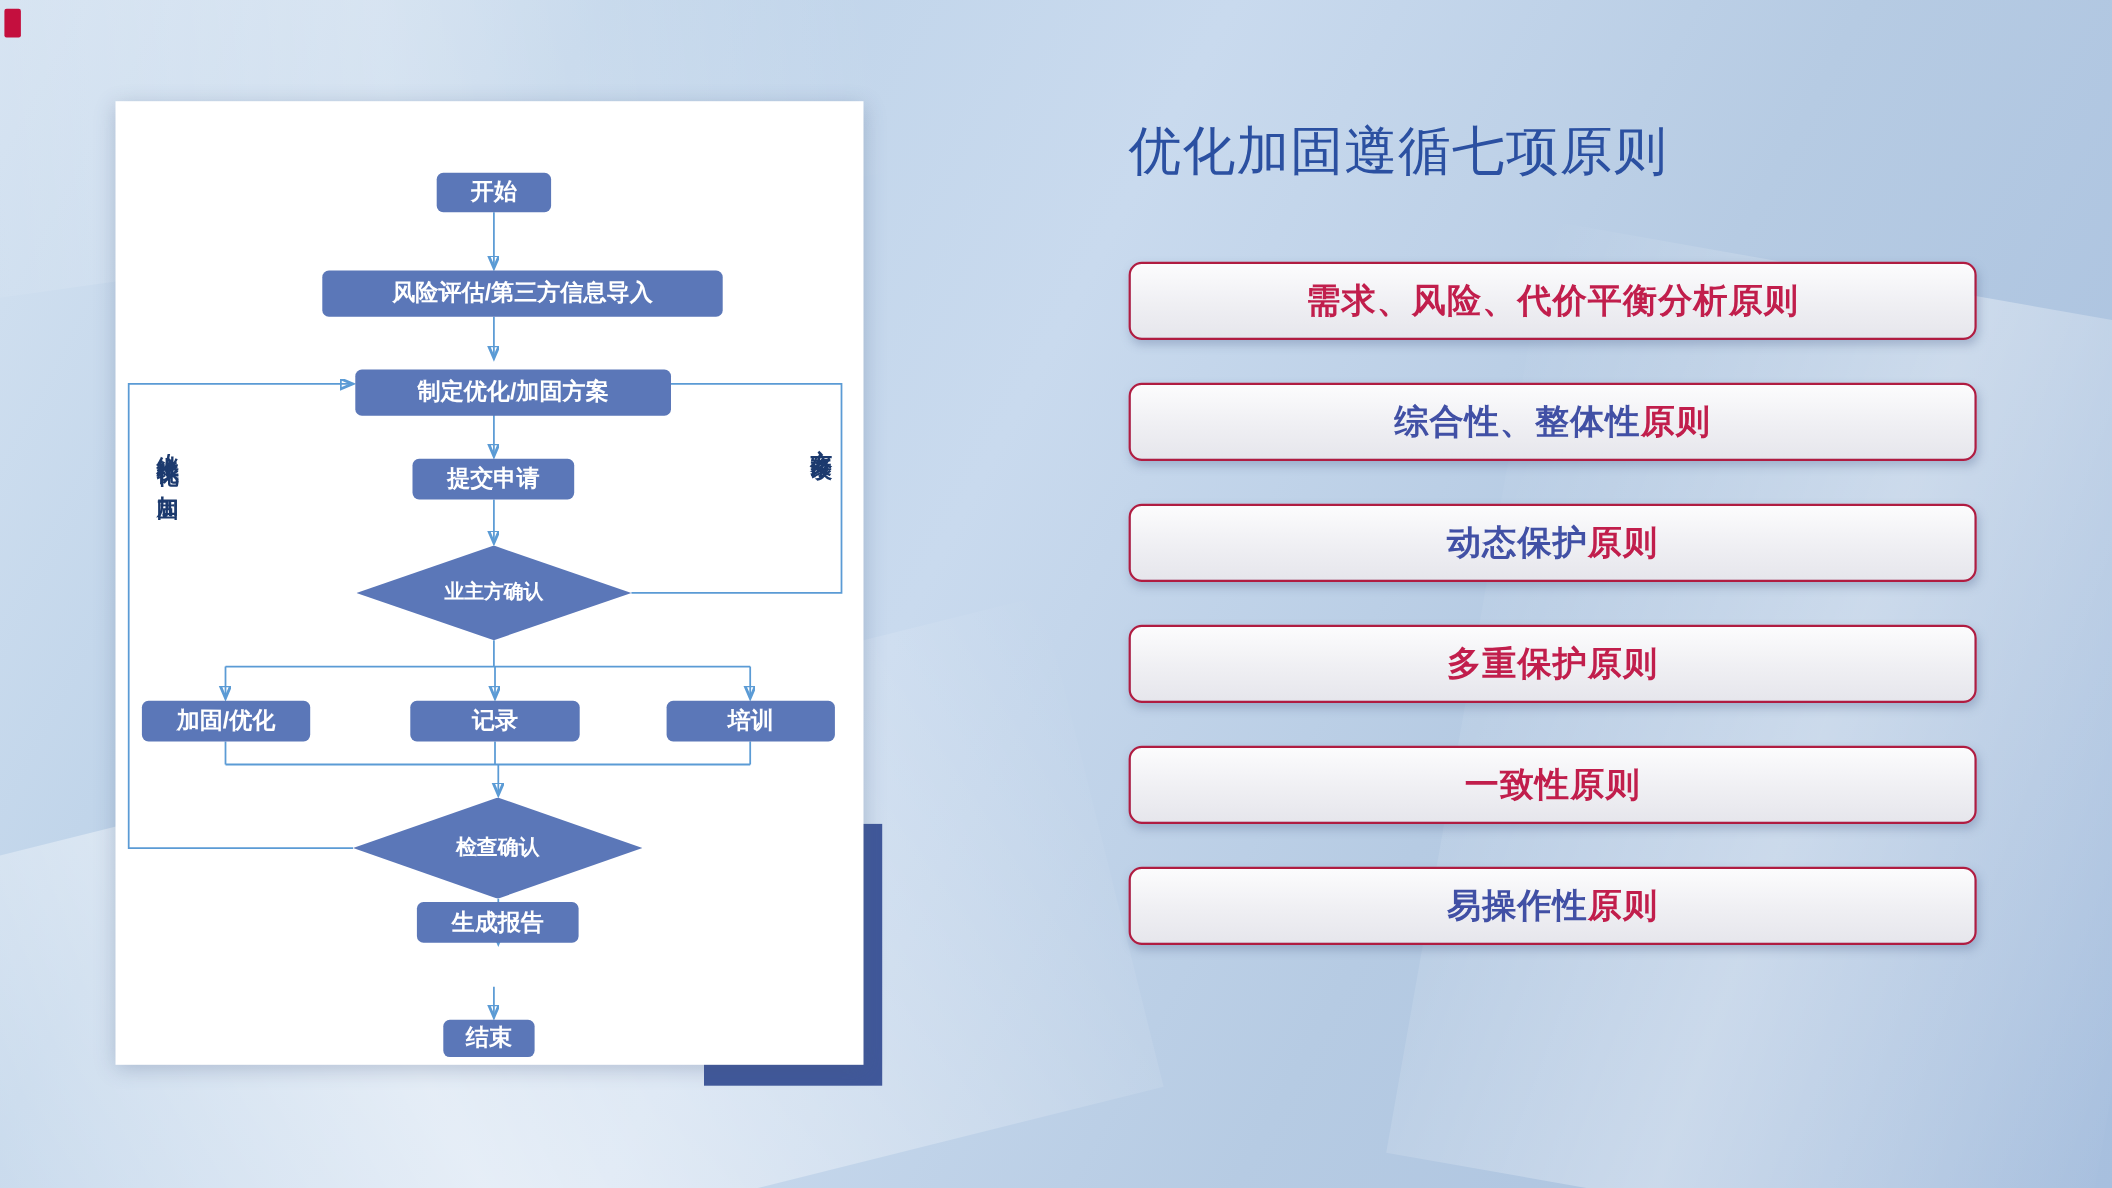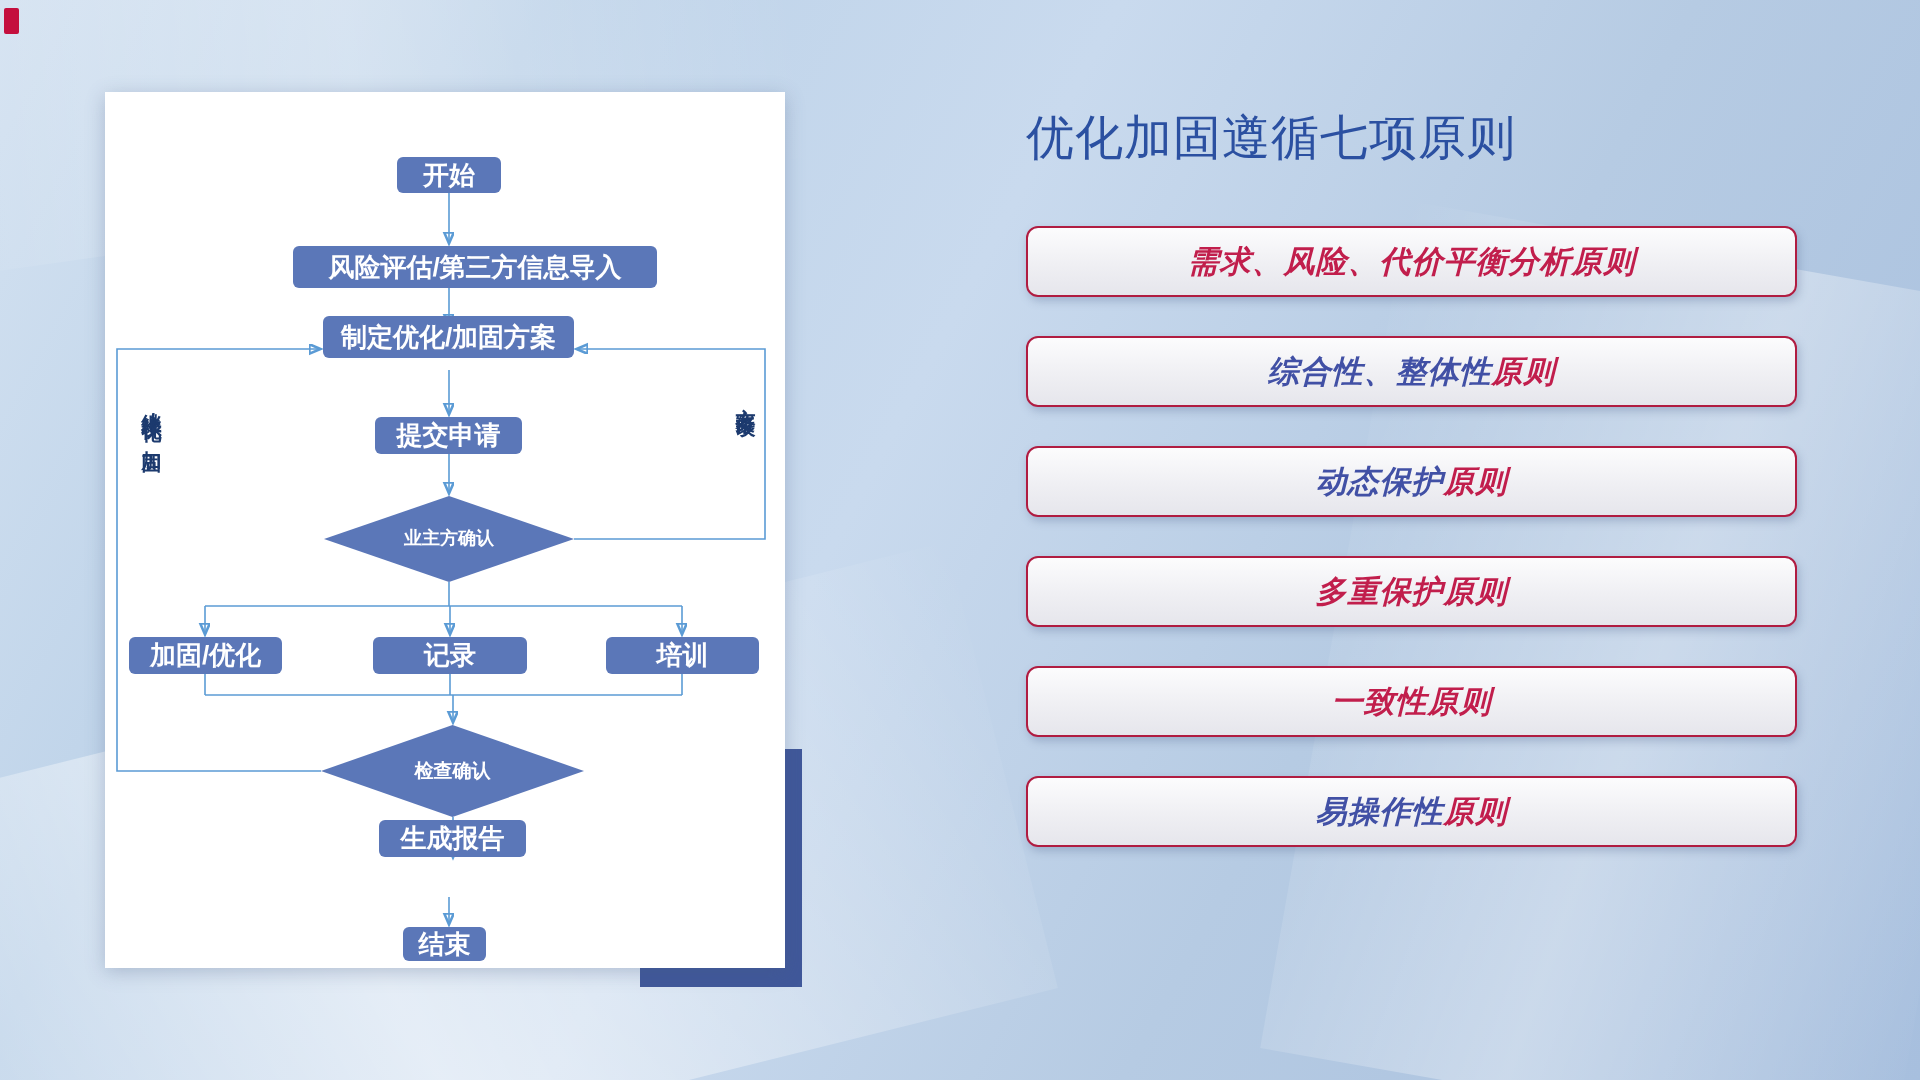--- a/index.html
+++ b/index.html
@@ -35,36 +35,36 @@
   }
   .flow-card {
     position:absolute; left:105px; top:92px; width:680px; height:876px;
     background:#ffffff; box-shadow:0 4px 18px rgba(70,90,130,.30);
   }
   .connectors { position:absolute; left:0; top:0; }
   .connectors path { stroke:var(--connector,#5b9bd5); stroke-width:1.6; fill:none; }
   .node {
     position:absolute; background:var(--node_fill,#5b77b8); color:#ffffff;
     display:flex; align-items:center; justify-content:center;
-    border-radius:6px; font-weight:700; font-size:26px; text-align:center; line-height:1.1;
+    border-radius:6px; font-weight:700; font-size:21px; text-align:center; line-height:1.1;
   }
   .node.diamond {
     border-radius:0;
     clip-path:polygon(50% 0, 100% 50%, 50% 100%, 0 50%);
     font-size:18px;
   }
   .vlabel {
     position:absolute; writing-mode:vertical-rl; text-orientation:upright;
     font-weight:700; font-size:20px; letter-spacing:3px; color:#1c3a6e;
   }
   .title {
     position:absolute; left:1026px; top:106px; width:771px; text-align:left;
     font-size:48px; font-weight:400; letter-spacing:1px; color:var(--title_color,#2b50a1);
   }
-  .principles { position:absolute; left:1026px; top:226px; width:771px;font-style:italic; }
+  .principles { position:absolute; left:1026px; top:238px; width:771px; }
   .principle-box {
     height:71px; margin-bottom:39px;
     border:2px solid var(--box_border,#b01c41); border-radius:12px;
     background:linear-gradient(180deg,#fcfcfd 0%,#efeff3 55%,#e6e6ec 100%);
     box-shadow:2px 4px 9px rgba(90,110,150,.35);
     display:flex; align-items:center; justify-content:center;
     font-size:31px; font-weight:700; letter-spacing:1px;
   }
 </style>
 </head>
@@ -104,21 +104,21 @@
       <path d="M348,725 V764" marker-end="url(#arrow)"></path>
       <path d="M344,805 V831" marker-end="url(#arrow)"></path>
       <path d="M469,447 H660 V257 H473" marker-end="url(#arrow)"></path>
       <path d="M216,679 H12 V257 H214" marker-end="url(#arrow)"></path>
     </svg>
 
     <div class="node" style="left:292px;top:65px;width:104px;height:36px">开始</div>
 
     <div class="node" style="left:188px;top:154px;width:364px;height:42px">风险评估/第三方信息导入</div>
 
-    <div class="node" style="left:218px;top:224px;width:251px;height:42px">制定优化/加固方案</div>
+    <div class="node" style="left:218px;top:244px;width:287px;height:42px">制定优化/加固方案</div>
 
     <div class="node" style="left:270px;top:325px;width:147px;height:37px">提交申请</div>
 
     <div class="node diamond" style="left:219px;top:404px;width:250px;height:86px">业主方确认</div>
 
     <div class="node" style="left:24px;top:545px;width:153px;height:37px">加固/优化</div>
 
     <div class="node" style="left:268px;top:545px;width:154px;height:37px">记录</div>
 
     <div class="node" style="left:501px;top:545px;width:153px;height:37px">培训</div>

